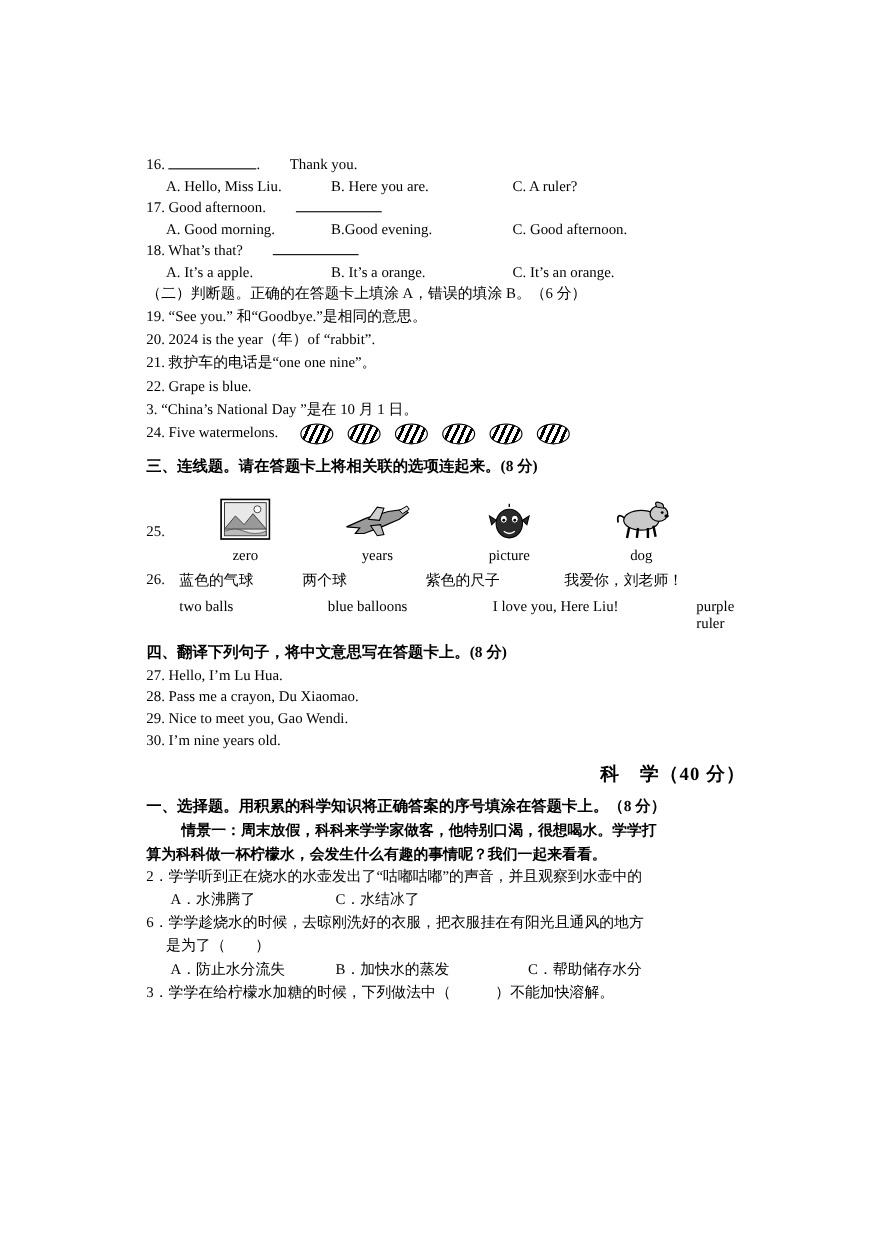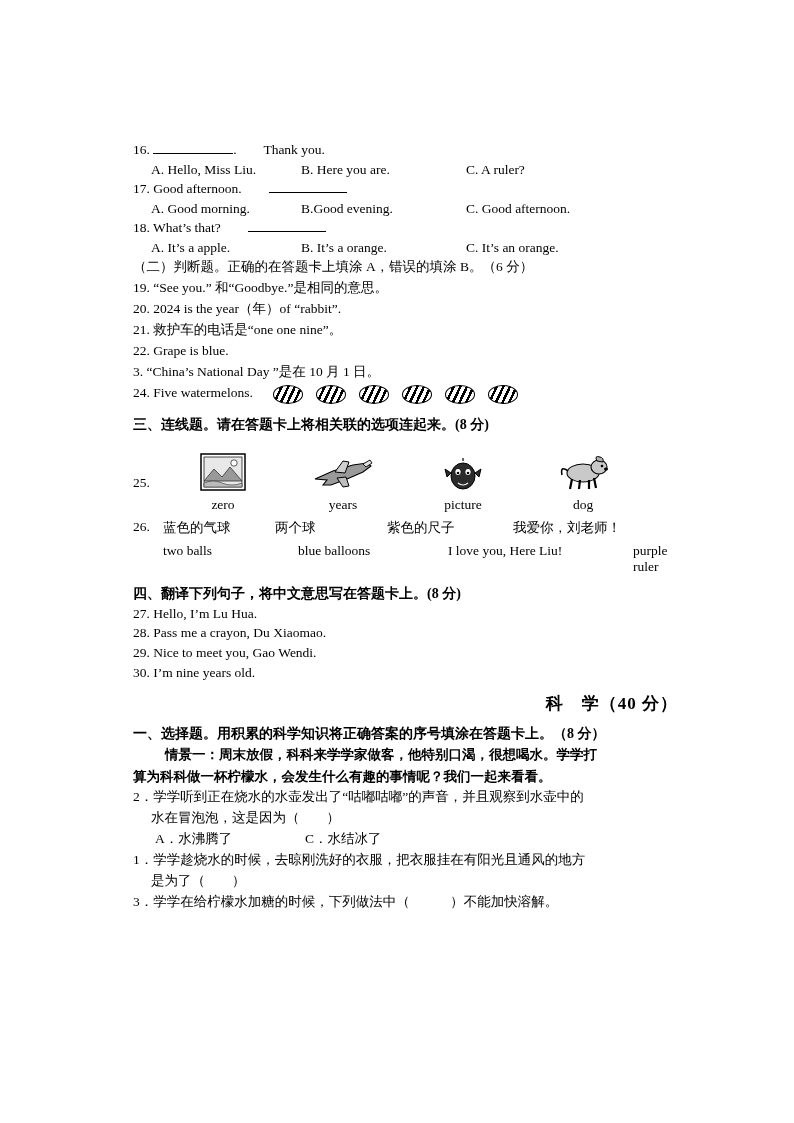--- a/index.html
+++ b/index.html
@@ -283,25 +283,29 @@
     <div class="ln">29. Nice to meet you, Gao Wendi.</div>
     <div class="ln">30. I’m nine years old.</div>
 
     <div class="center-title">科　学（40 分）</div>
     <div class="section-head-cn">一、选择题。用积累的科学知识将正确答案的序号填涂在答题卡上。（8 分）</div>
 
     <div class="scenario">情景一：周末放假，科科来学学家做客，他特别口渴，很想喝水。学学打</div>
     <div class="scenario-cont">算为科科做一杯柠檬水，会发生什么有趣的事情呢？我们一起来看看。</div>
 
     <div class="cn-body">2．学学听到正在烧水的水壶发出了“咕嘟咕嘟”的声音，并且观察到水壶中的</div>
-    <div class="cn-body indent1">水在冒泡泡，这是因为（　　）</div>
     <div class="q-opts">
       <span class="qo-a">A．水沸腾了</span>
       <span class="qo-c">C．水结冰了</span>
     </div>
 
-    <div class="cn-body">1．学学趁烧水的时候，去晾刚洗好的衣服，把衣服挂在有阳光且通风的地方</div>
+    <div class="cn-body">6．学学趁烧水的时候，去晾刚洗好的衣服，把衣服挂在有阳光且通风的地方</div>
     <div class="cn-body indent1">是为了（　　）</div>
+    <div class="q-opts">
+      <span class="qo-a">A．防止水分流失</span>
+      <span class="qo-b">B．加快水的蒸发</span>
+      <span class="qo-c">C．帮助储存水分</span>
+    </div>
 
     <div class="cn-body">3．学学在给柠檬水加糖的时候，下列做法中（　　　）不能加快溶解。</div>
 
   </div>
 </div>
 
 </body></html>

